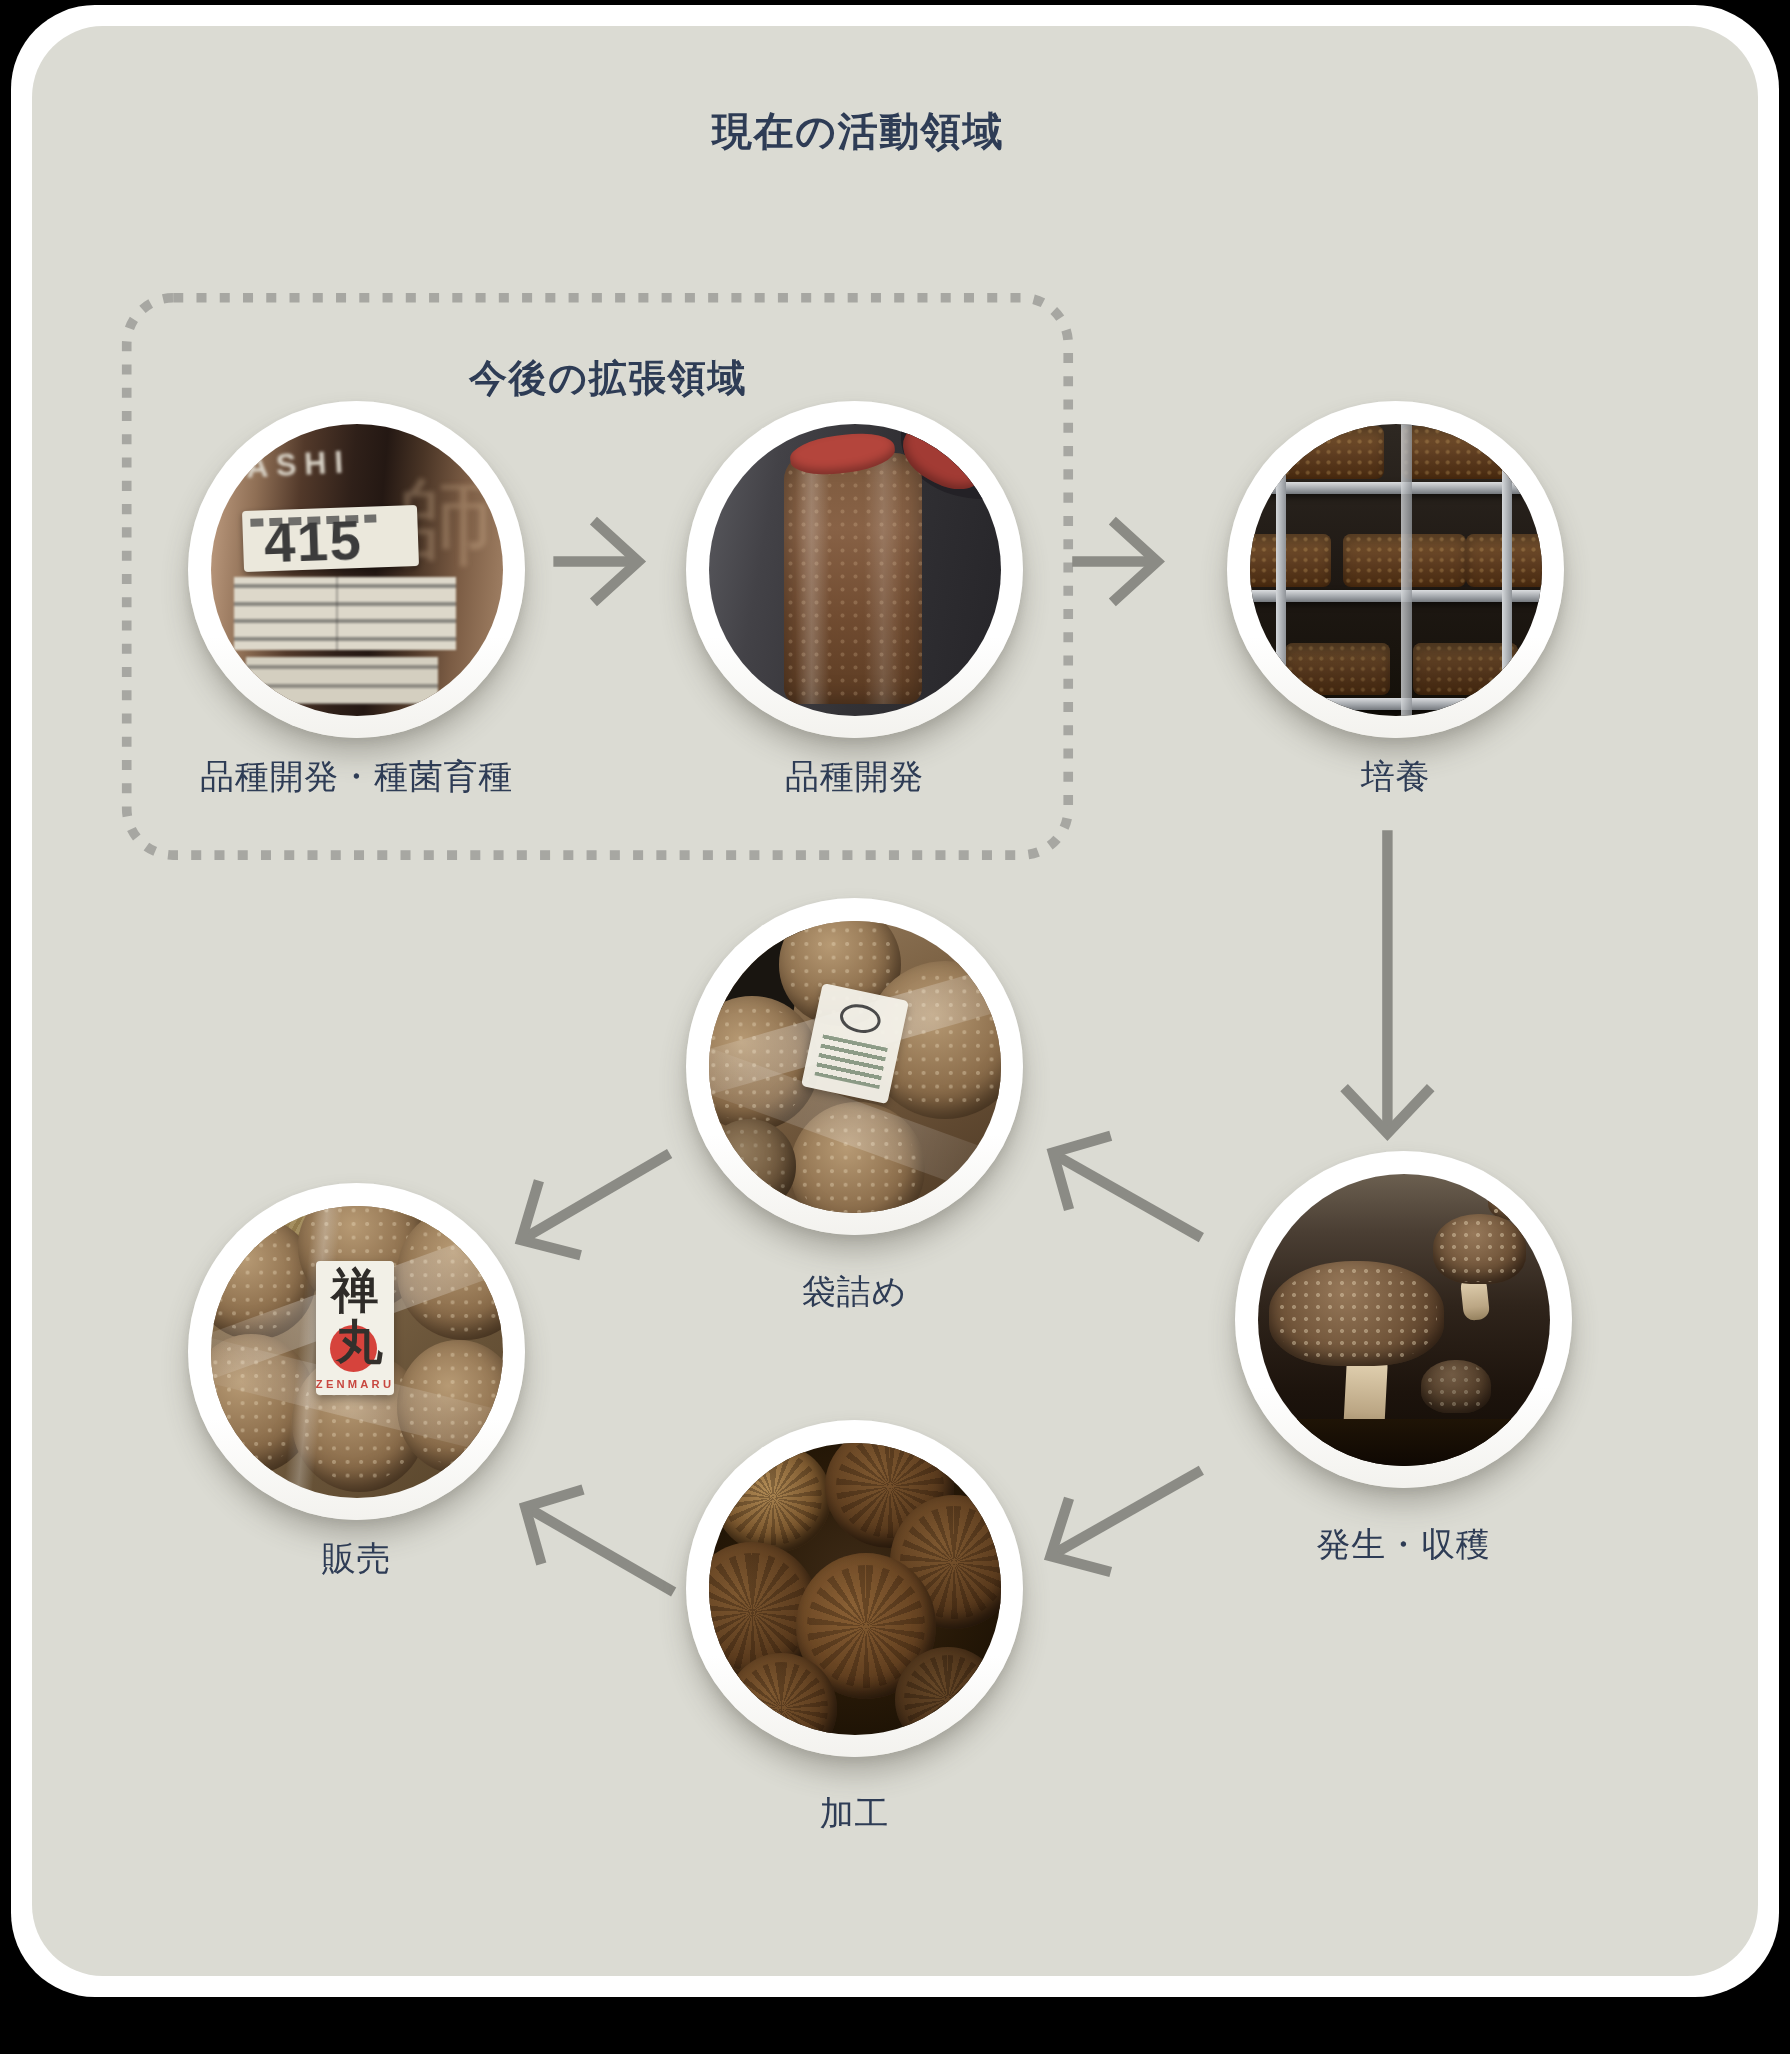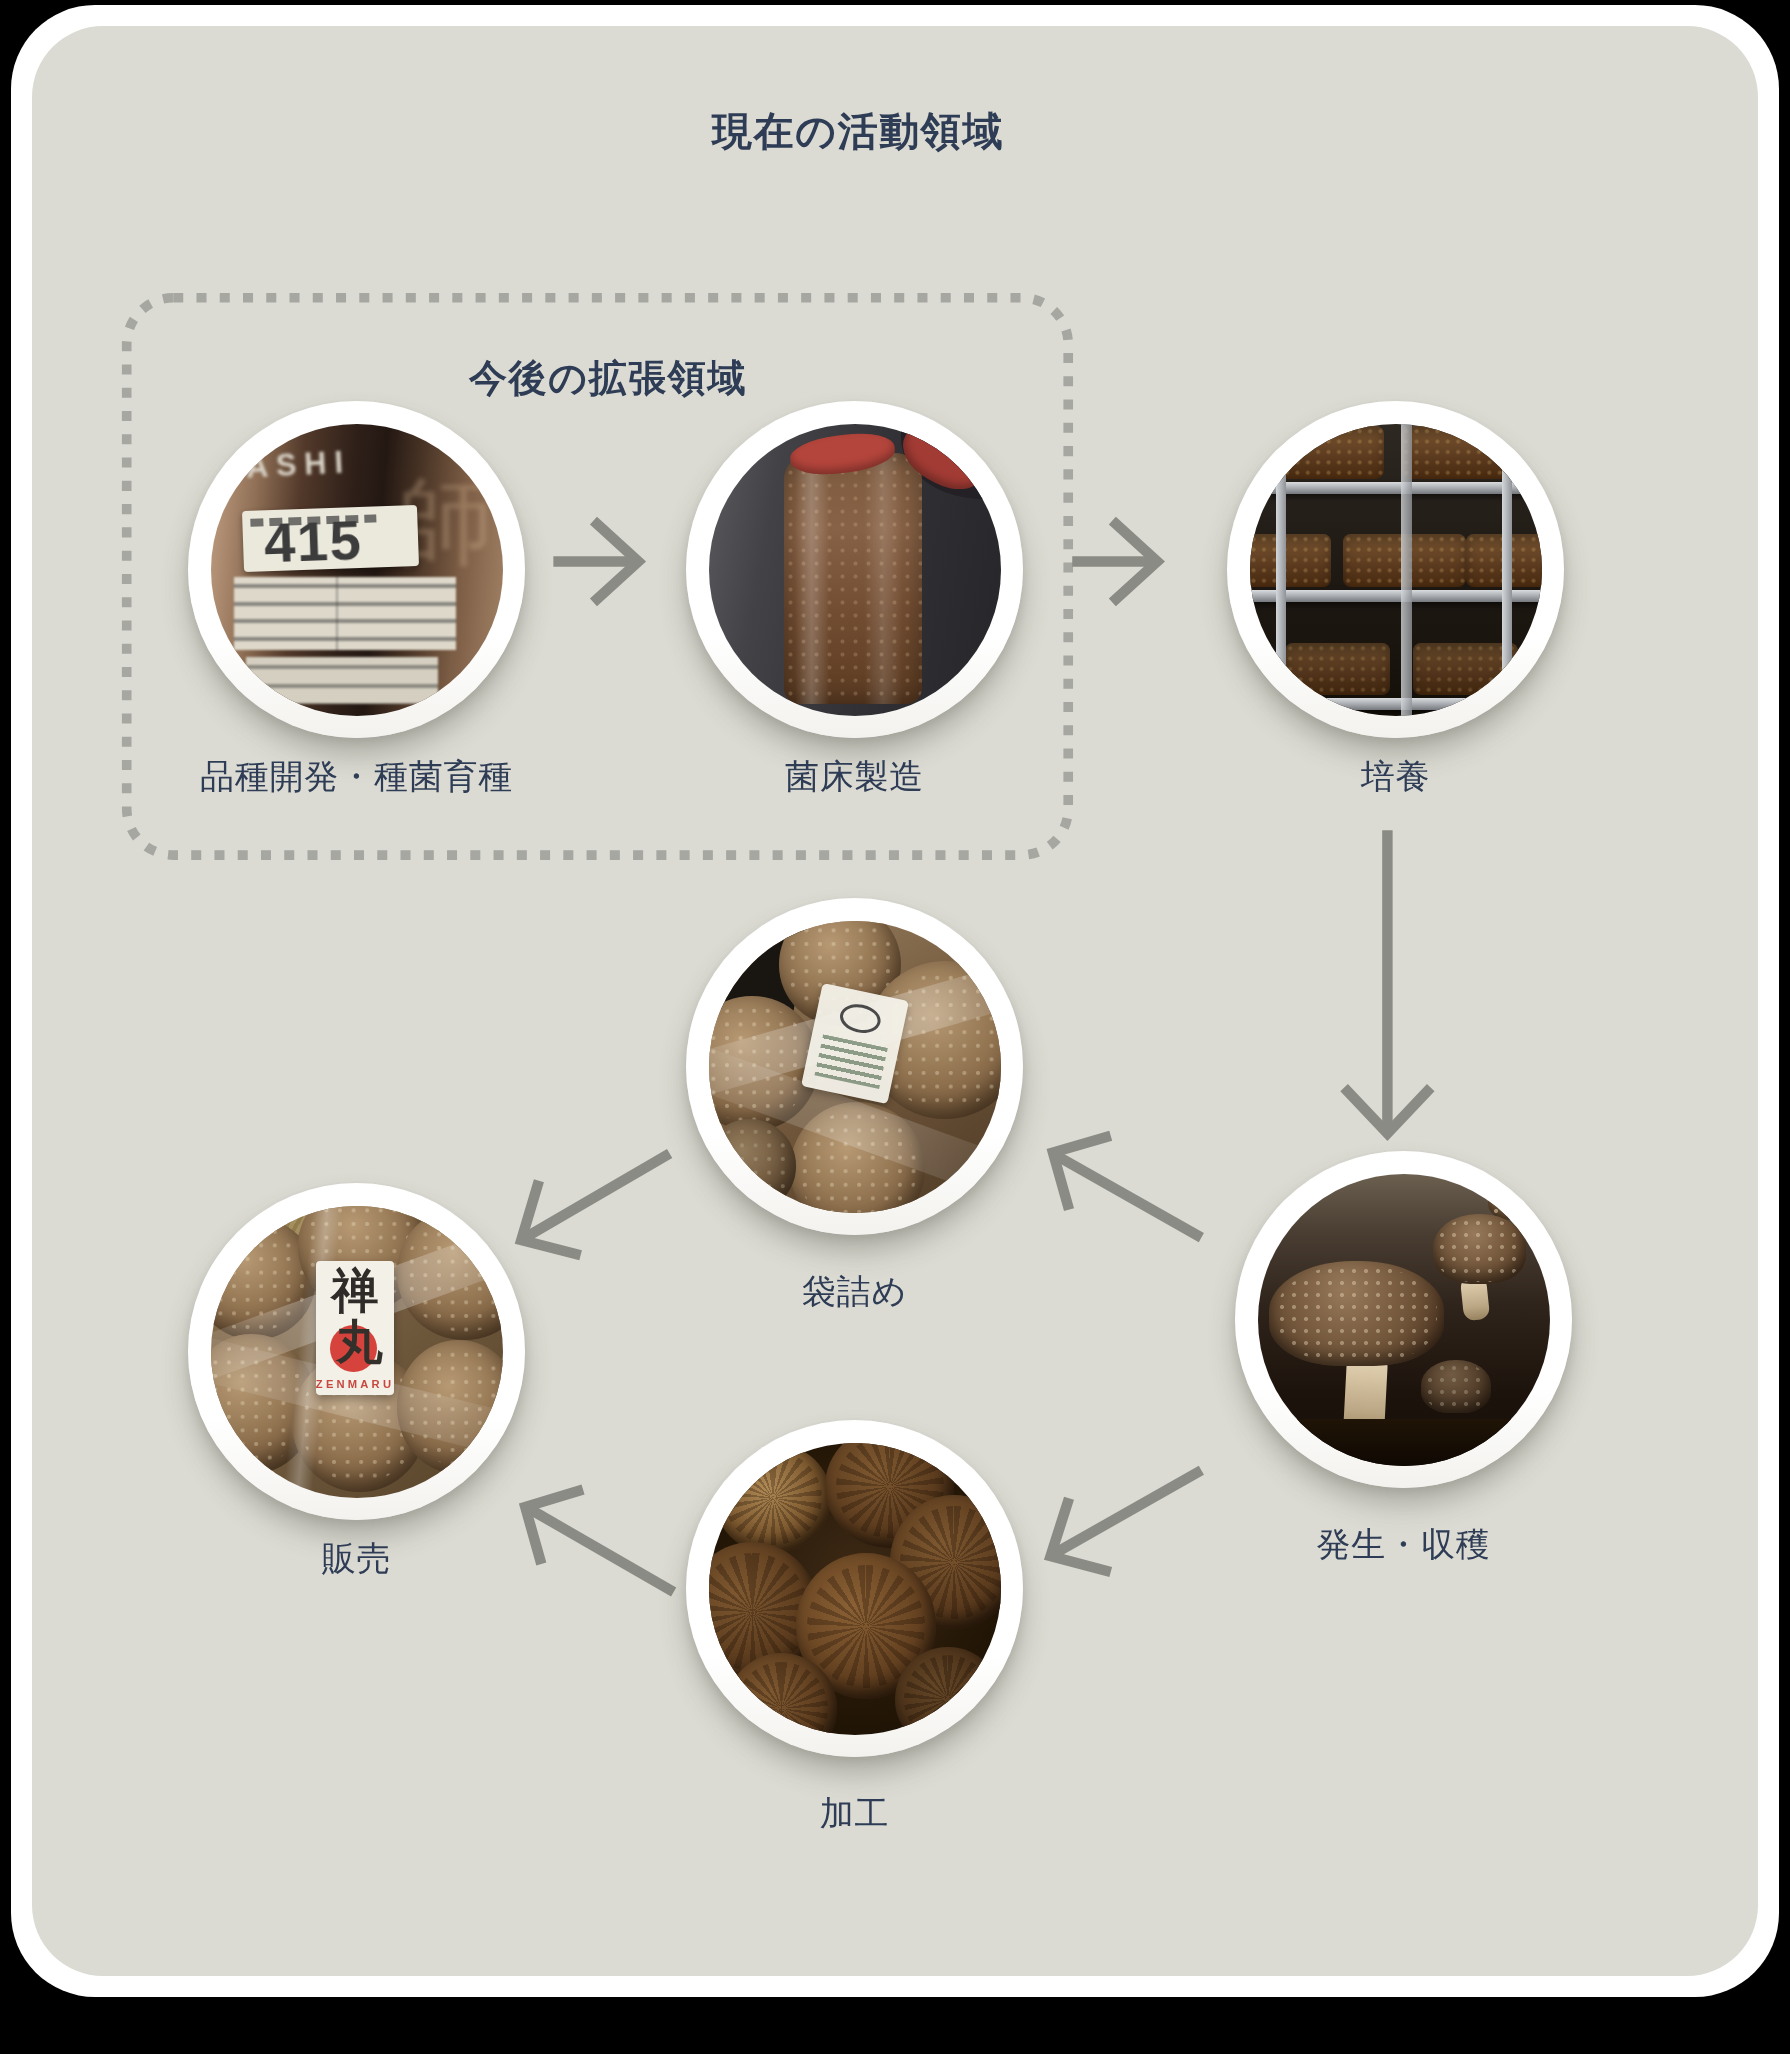--- a/index.html
+++ b/index.html
@@ -169,21 +169,21 @@
 
 <div class="node" style="left:686px;top:401px;">
   <div class="ring">
     <div class="photo p2">
       <div class="sleeve"></div>
       <div class="block"></div>
       <div class="glove-left"></div>
       <div class="glove-right"></div>
     </div>
   </div>
-  <div class="nlabel">菌床製造</div>
+  <div class="nlabel">品種開発</div>
 </div>
 
 <div class="node" style="left:1227px;top:401px;">
   <div class="ring">
     <div class="photo p3">
       <div class="blk blk-a"></div>
       <div class="blk blk-b"></div>
       <div class="blk blk-c"></div>
       <div class="blk blk-d"></div>
       <div class="blk blk-e"></div>

